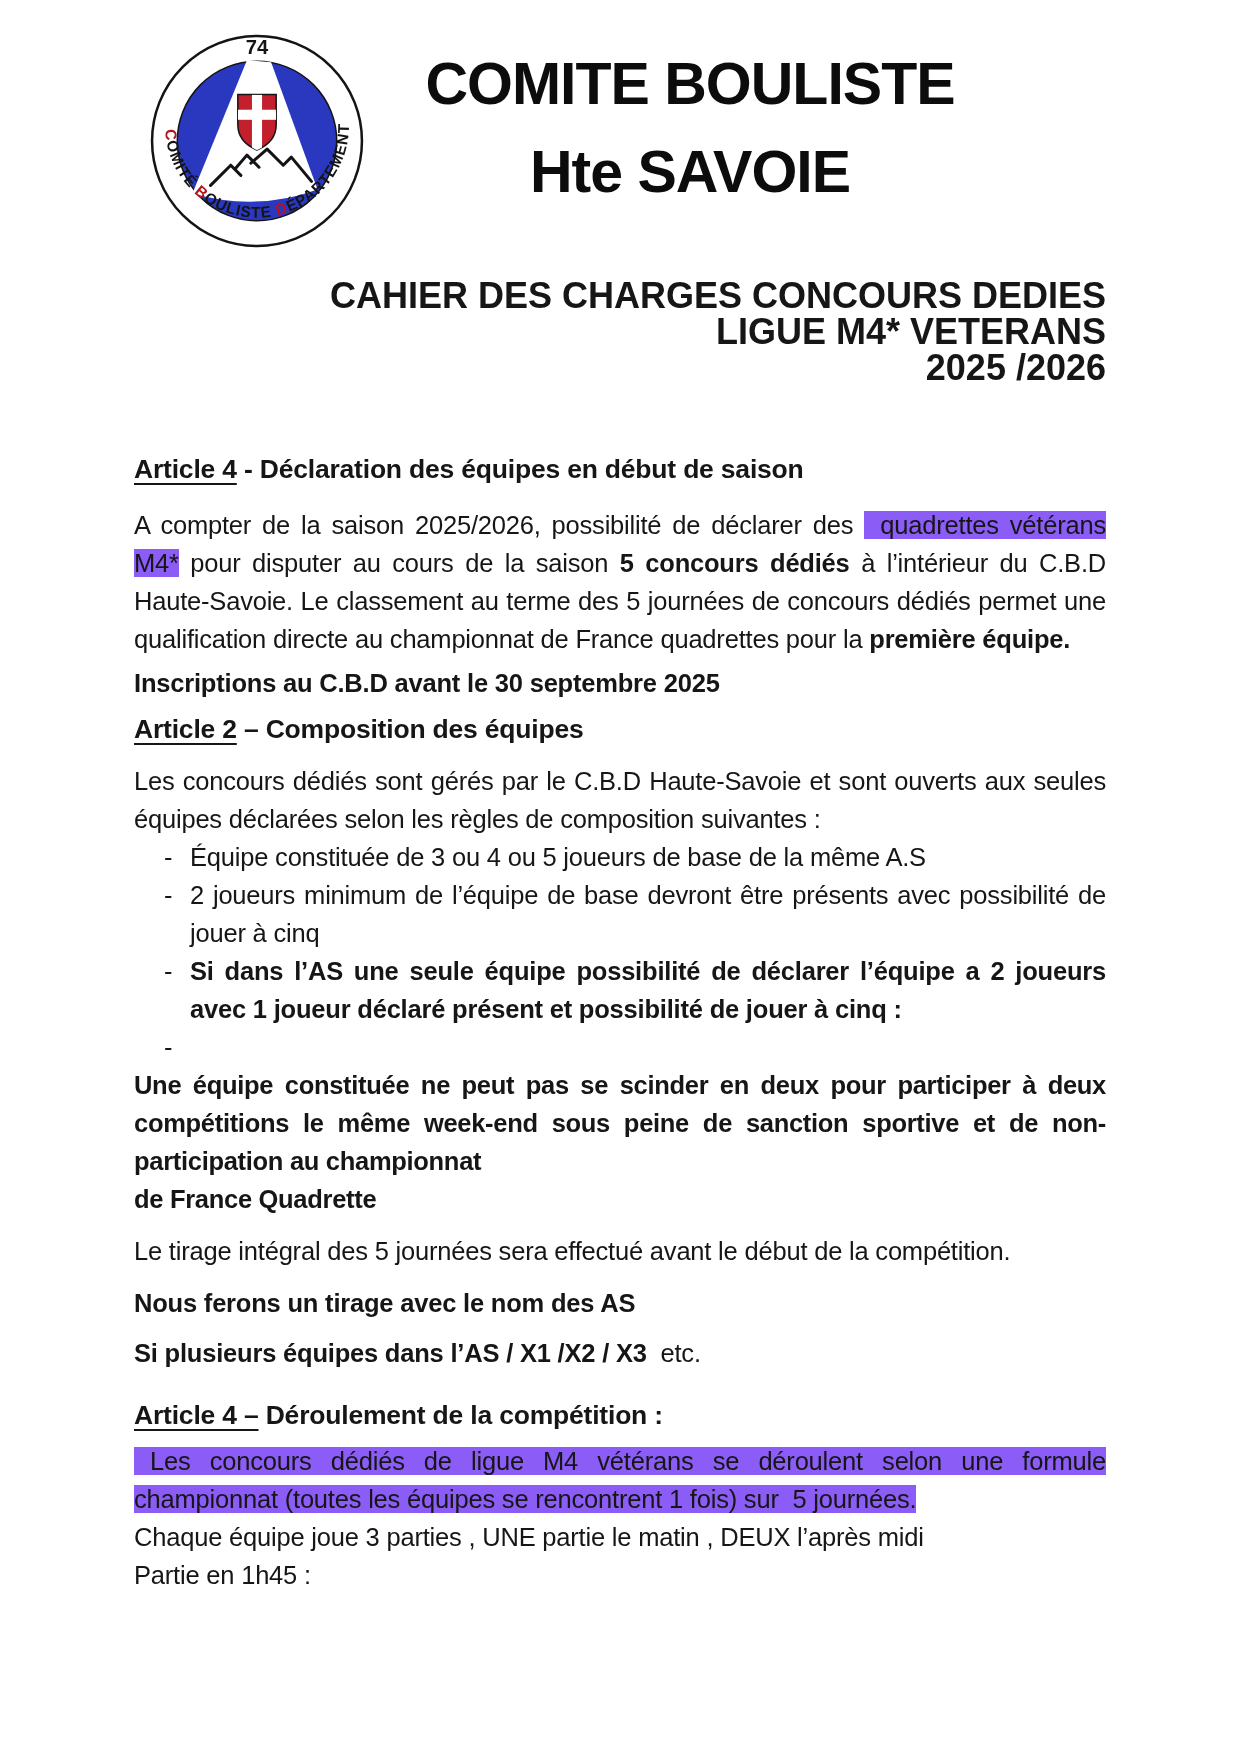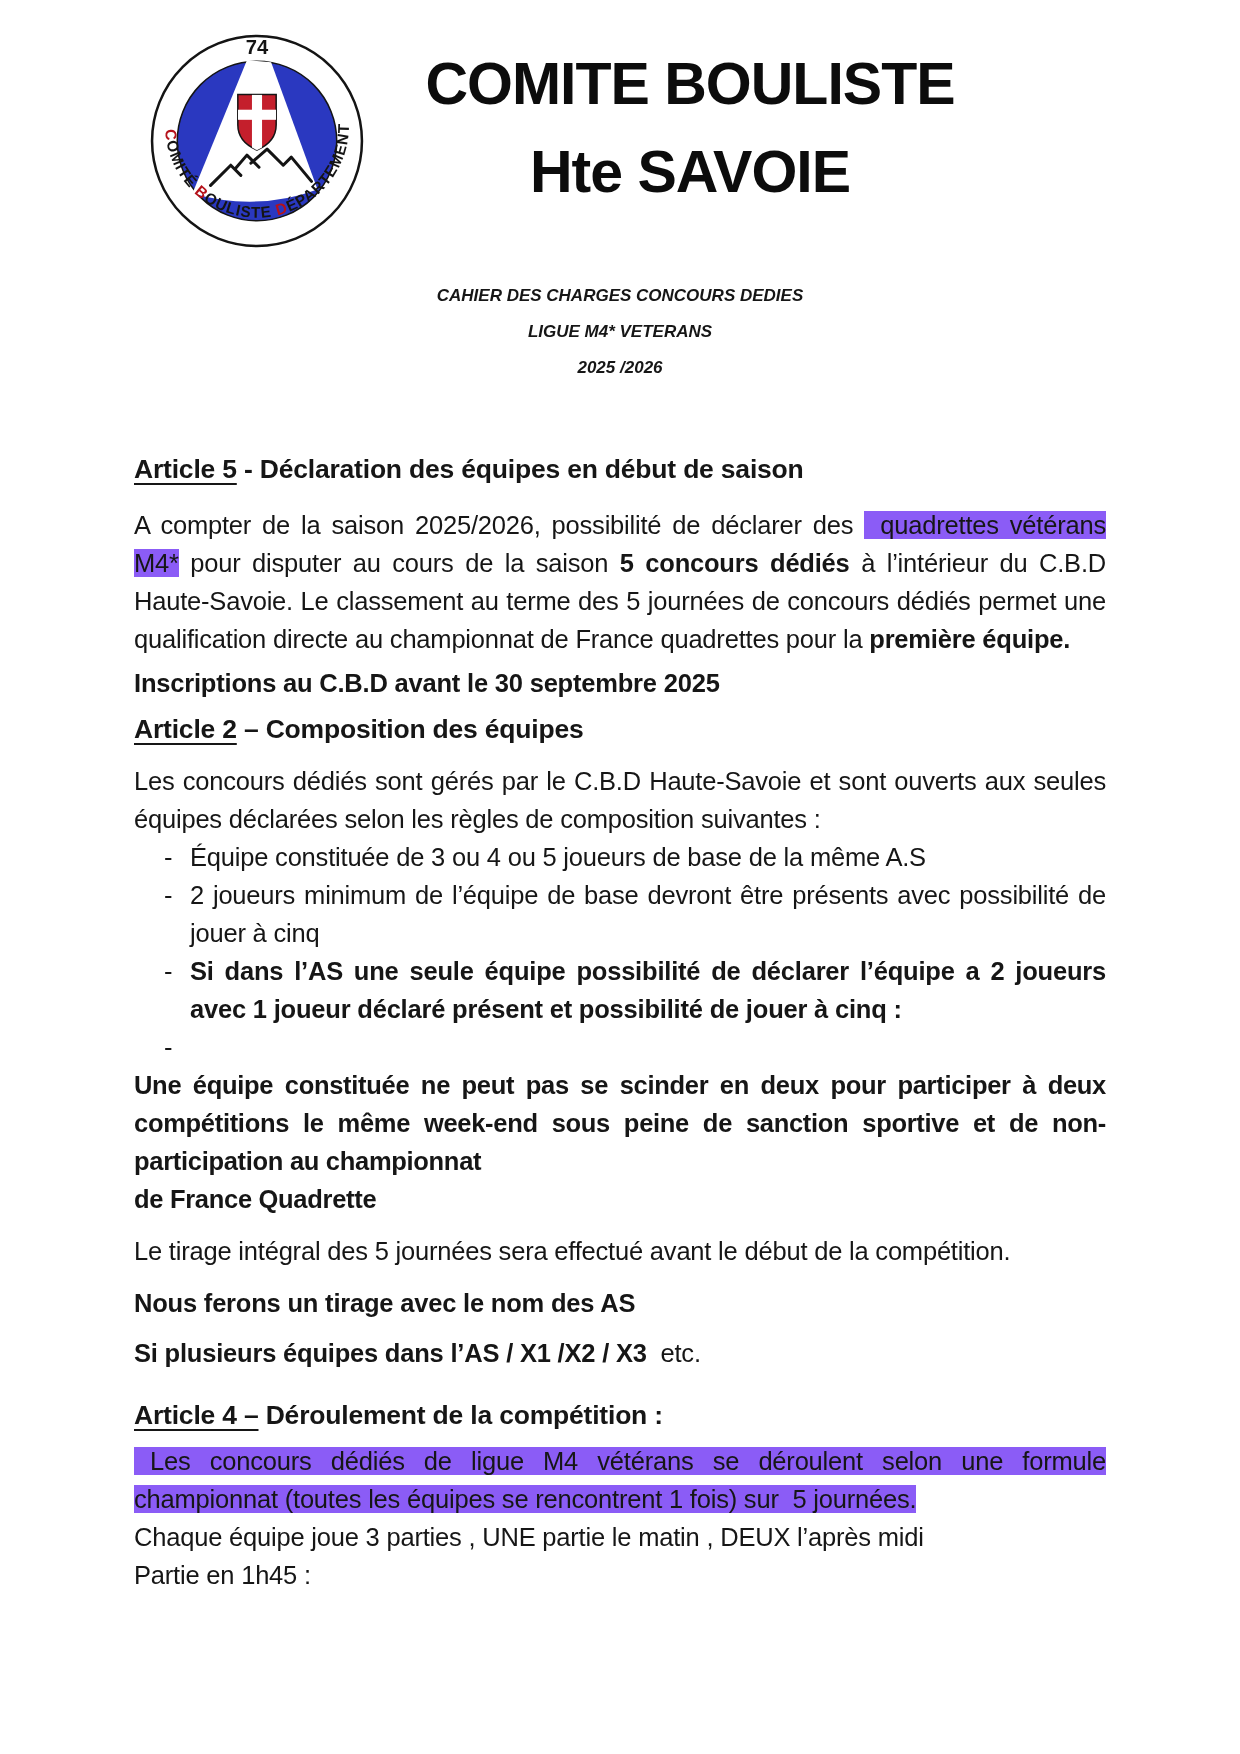--- a/index.html
+++ b/index.html
@@ -14,21 +14,21 @@
   .logo { position:absolute; left:146px; top:30px; width:222px; height:222px; }
   .ring-text { font-family:"Liberation Sans",sans-serif; font-weight:bold; font-size:15.5px; letter-spacing:1px; }
   .ring-74 { font-family:"Liberation Sans",sans-serif; font-weight:bold; font-size:20px; text-anchor:middle; }
   .title {
     position:absolute; left:390px; top:40px; width:600px; text-align:center;
     font-weight:700; font-size:59px; line-height:88px; letter-spacing:-1px; color:#0c0c0c;
   }
 
   
   .content { position:absolute; left:134px; top:278px; width:972px; font-size:25.5px; line-height:38px; letter-spacing:-0.2px; }
-  .subtitle { text-align:center; font-weight:700; font-size:17px; line-height:36px; letter-spacing:0;font-style:italic; }
+  .subtitle { text-align:right; font-weight:700; font-size:36px; line-height:36px; letter-spacing:0; }
   .heading { font-weight:700; font-size:26.5px; }
   .u { text-decoration:underline; text-underline-offset:5px; text-decoration-thickness:2px; }
   .para { text-align:justify; }
   .b { font-weight:700; }
   .hl { background:#8b5cf6;padding-left:16px; }
   .bold-line { font-weight:700; }
 
   .art1-h { margin-top:64px; }
   .p1 { margin-top:18px; }
   .inscriptions { margin-top:6px; }
@@ -79,21 +79,21 @@
 
   <div class="content">
 
     <div class="subtitle">
       <div>CAHIER DES CHARGES CONCOURS DEDIES</div>
       <div>LIGUE M4* VETERANS</div>
       <div>2025 /2026</div>
     </div>
 
     <div class="heading art1-h">
-      <span class="u">Article 5</span><span> - </span><span>Déclaration des équipes en début de saison</span>
+      <span class="u">Article 4</span><span> - </span><span>Déclaration des équipes en début de saison</span>
     </div>
     <p class="para p1">
       <span>A compter de la saison 2025/2026, possibilité de déclarer des </span><span class="hl">quadrettes vétérans M4*</span><span> pour disputer au cours de la saison </span><span class="b">5 concours dédiés</span><span> à l’intérieur du C.B.D Haute-Savoie. Le classement au terme des 5 journées de concours dédiés permet une qualification directe au championnat de France quadrettes pour la </span><span class="b">première équipe.</span>
     </p>
     <div class="bold-line inscriptions">Inscriptions au C.B.D avant le 30 septembre 2025</div>
 
     <div class="heading art2-h">
       <span class="u">Article 2</span><span> – </span><span>Composition des équipes</span>
     </div>
     <p class="para p2">Les concours dédiés sont gérés par le C.B.D Haute-Savoie et sont ouverts aux seules équipes déclarées selon les règles de composition suivantes :</p>

